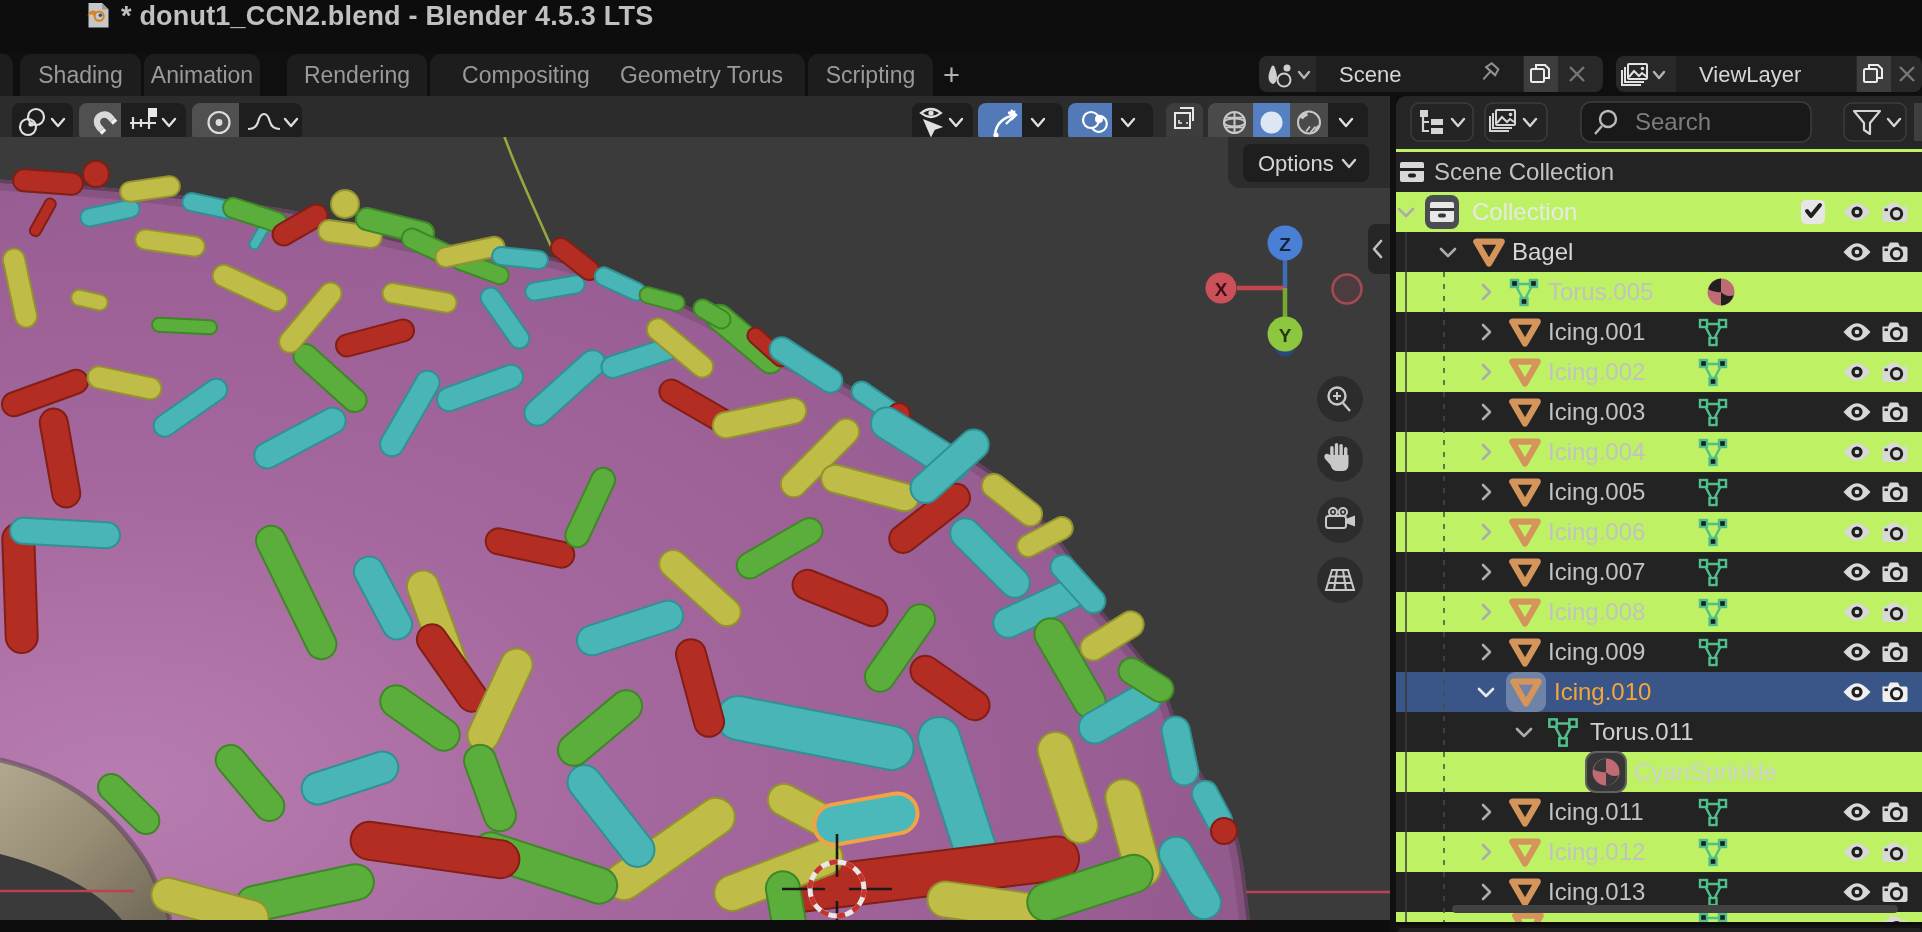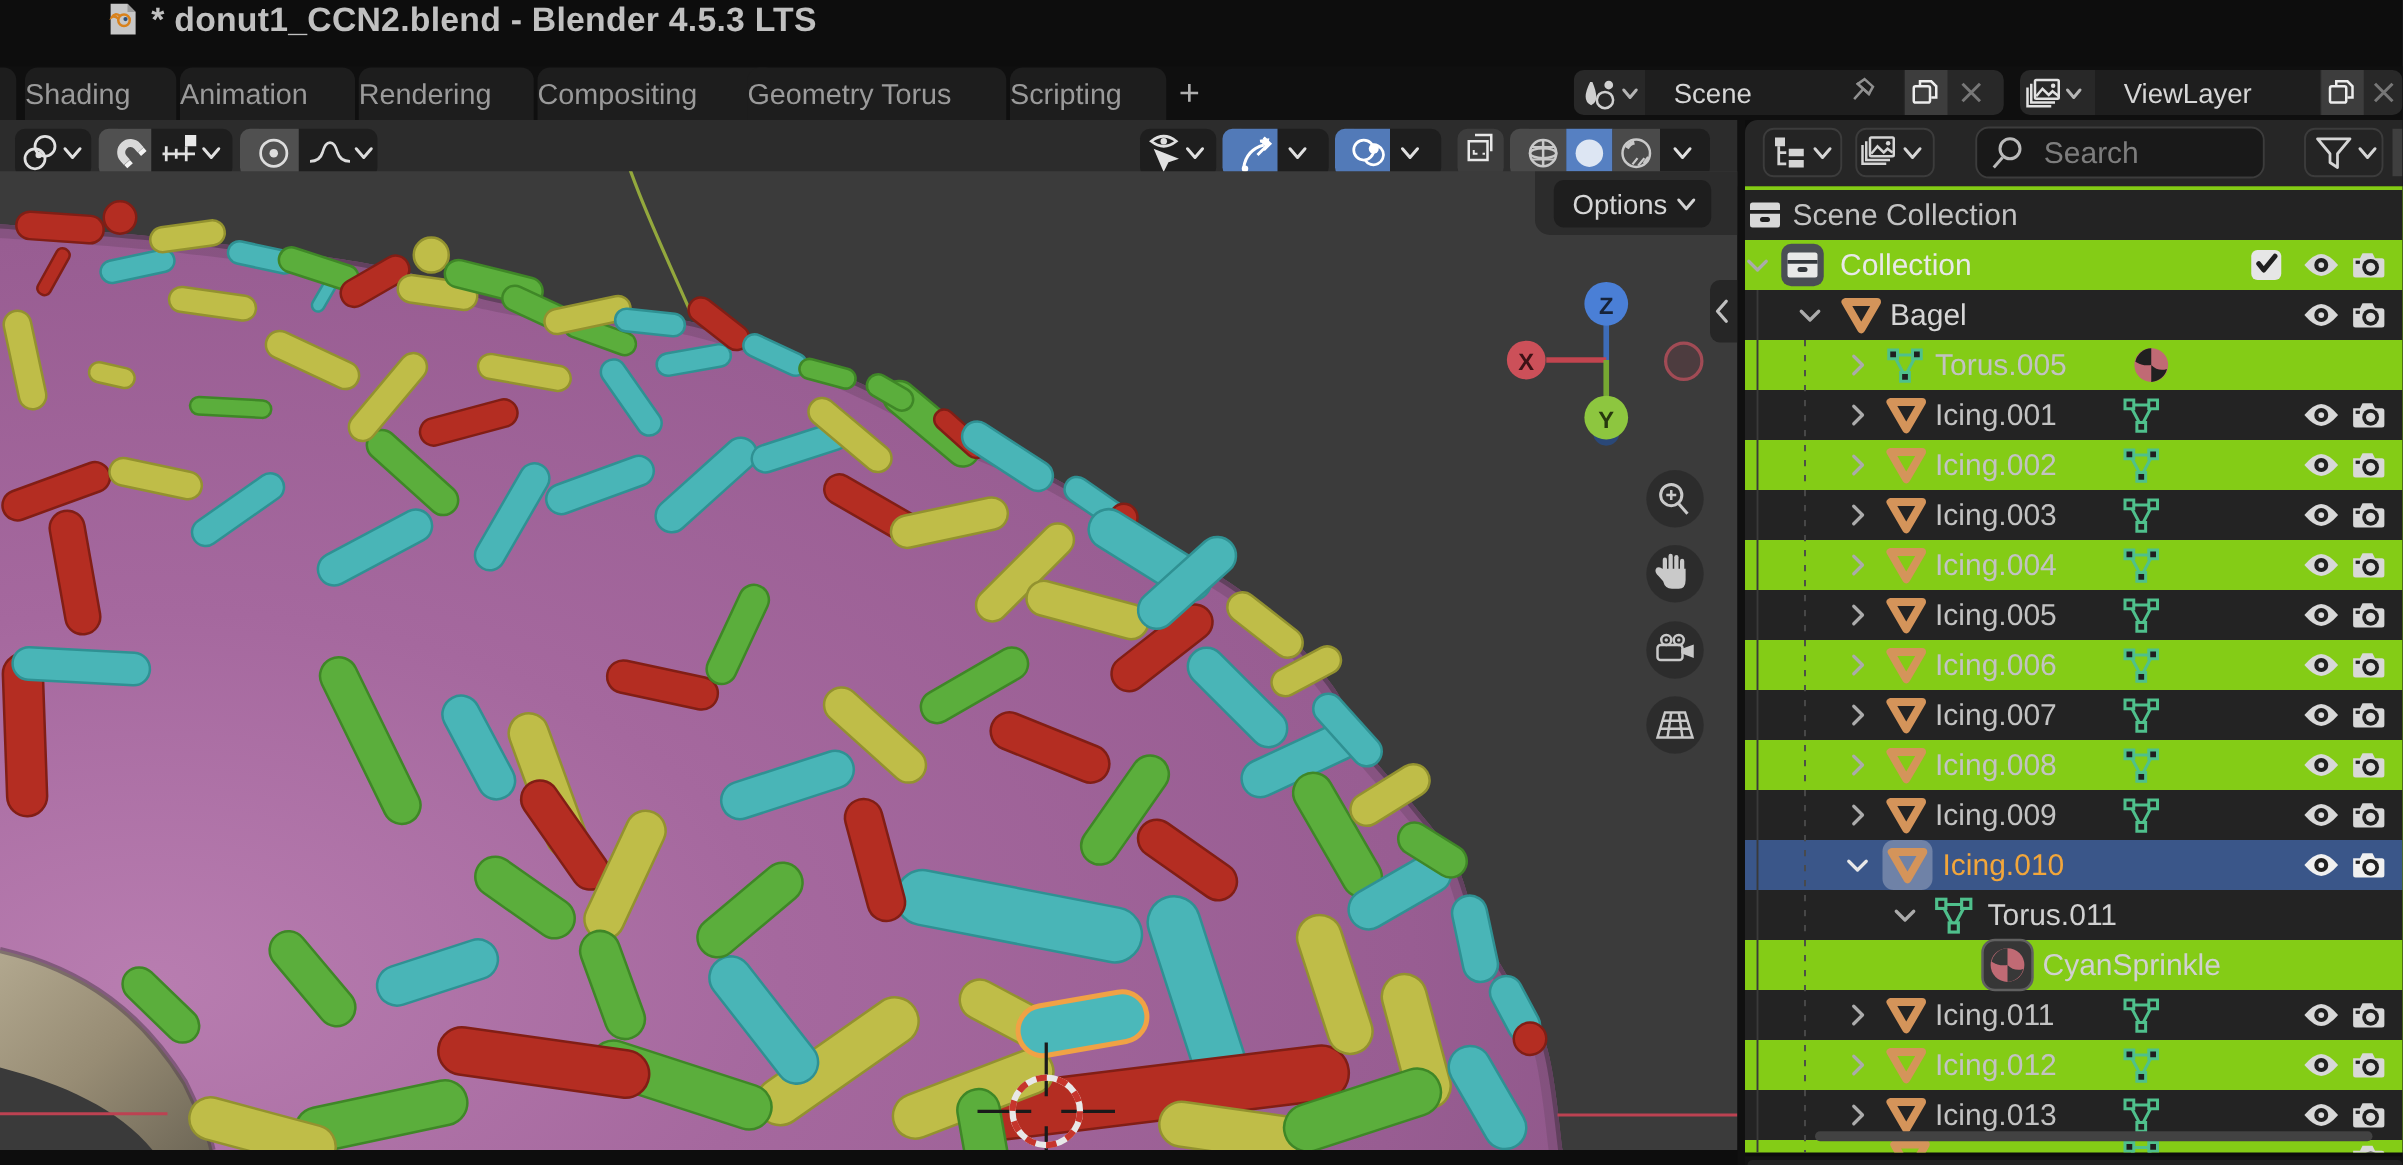--- a/index.html
+++ b/index.html
@@ -1,46 +1,46 @@
 <!DOCTYPE html>
 <html><head><meta charset="utf-8"><style>
   html,body{margin:0;padding:0;width:1922px;height:932px;overflow:hidden;background:#0d0d0d;
     font-family:"Liberation Sans",sans-serif;}
   .abs{position:absolute;}
   #titlebar{left:0;top:0;width:1588px;height:53px;background:#0d0d0d;}
   #title{left:121px;top:1px;color:#c0c0c0;font-size:27px;font-weight:bold;letter-spacing:0.2px;}
   #tabs{left:0;top:53px;width:1922px;height:43px;background:#0f0f0f;}
   .tab{position:absolute;top:1px;height:42px;background:#1d1d1d;border-radius:10px 10px 0 0;
-    color:#9a9a9a;font-size:23px;line-height:42px;text-align:left;}
+    color:#9a9a9a;font-size:23px;line-height:42px;text-align:center;}
   #toolbar{left:0;top:96px;width:1390px;height:53px;background:#2c2c2c;}
   #olhead{left:1396px;top:96px;width:526px;height:53px;background:#262626;border-radius:10px 0 0 0;text-align:center;}
   #sep{left:1390px;top:96px;width:6px;height:836px;background:#101010;}
   #viewport{left:0;top:137px;width:1390px;height:783px;background:#3b3b3b;}
-  #outliner{left:1396px;top:149px;width:526px;height:773px;background:#84cc16;}
+  #outliner{left:1396px;top:149px;width:526px;height:773px;background:#bef264;}
   #olbottom{left:1396px;top:925px;width:526px;height:7px;background:#131313;}
   #olbottom .corner{position:absolute;left:2px;top:3px;width:524px;height:4px;background:#212121;border-radius:8px 8px 0 0;}
 </style></head>
 <body>
 <div class="abs" id="titlebar">
   <svg class="abs" style="left:87px;top:2px" width="23" height="27" viewBox="0 0 23 27">
     <path d="M1.5 1 h13.5 l6.5 6.5 v18 h-20 z" fill="#c7c7c7"></path>
     <path d="M15 1 l6.5 6.5 h-6.5 z" fill="#9a9a9a"></path>
     <g stroke="#d9821c" fill="none" stroke-width="2">
       <circle cx="12.2" cy="14.2" r="4.6"></circle>
       <path d="M8 13 Q 4.5 10.5 2.8 11.5 Q 4.5 8.0 9.2 10.6"></path>
     </g>
     <circle cx="13.4" cy="13.2" r="1.7" fill="#2d4f79"></circle>
   </svg>
   <div class="abs" id="title">* donut1_CCN2.blend - Blender 4.5.3 LTS</div>
 </div>
 
 <div class="abs" id="tabs">
   <div class="tab" style="left:-22px;width:35px"></div>
   <div class="tab" style="left:20px;width:121px">Shading</div>
-  <div class="tab" style="left:144px;width:140px">Animation</div>
+  <div class="tab" style="left:144px;width:116px">Animation</div>
   <div class="tab" style="left:287px;width:140px">Rendering</div>
   <div class="tab" style="left:430px;width:192px">Compositing</div>
   <div class="tab" style="left:598px;width:207px">Geometry Torus</div>
   <div class="tab" style="left:808px;width:125px">Scripting</div>
   <div class="abs" style="left:943px;top:1px;color:#b0b0b0;font-size:29px;line-height:42px;font-weight:300">+</div>
 
   <svg class="abs" style="left:1259px;top:3px" width="663px" height="40" viewBox="0 0 663 40">
     <rect x="0" y="0" width="344" height="36" rx="8" fill="#282828"></rect>
     <rect x="57" y="0" width="207" height="36" fill="#1e1e1e"></rect>
     <rect x="265" y="0" width="34" height="36" fill="#3d3d3d"></rect>

